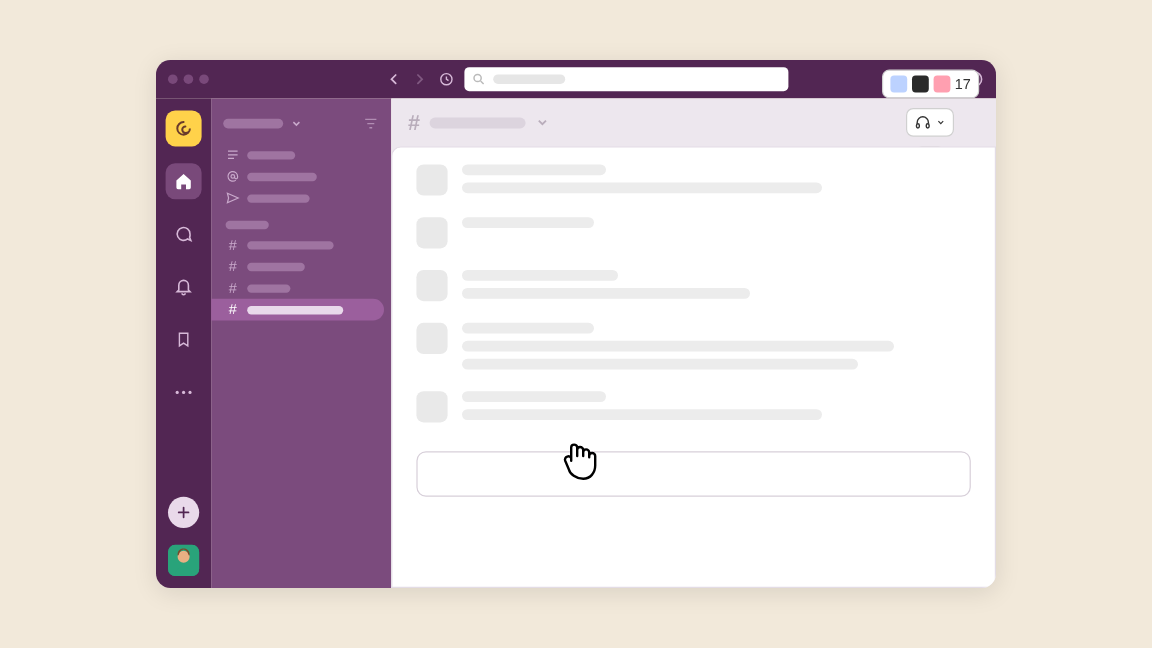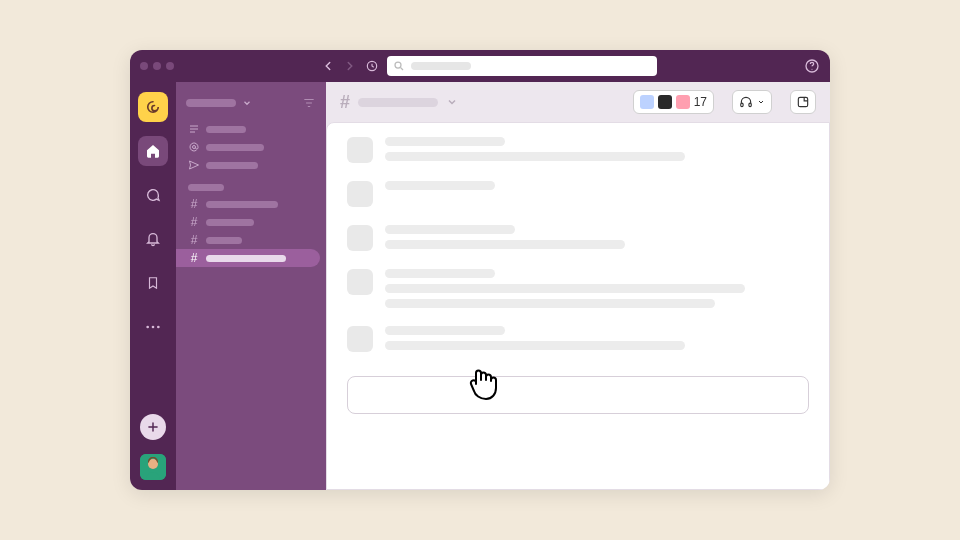--- a/index.html
+++ b/index.html
@@ -91,21 +91,21 @@
   .sb-item.sel .ico { color:#fff; }
   
   .main { flex:1; background:#ede7ee; display:flex; flex-direction:column; min-width:0;}
   .chead {
     height: 40px; display:flex; align-items:center;
     padding: 0 14px; gap:8px;
   }
   .chead .hash { color:#b9adbb; font-size:18px; font-weight:700;}
   .chead .cname { height:9px; width:80px; background:#dcd4de; border-radius:5px;}
   .chead .chev { color:#b9adbb; }
-  .chead .right { margin-left:auto; display:flex; align-items:center; gap:18px;}
+  .chead .right { margin-left:auto; display:flex; align-items:center; gap:8px;flex-direction:column;}
   .pill { height:24px; background:#fff; border:1px solid #d0d0d0; border-radius:6px; display:flex; align-items:center; padding:0 6px; gap:4px; font-size:12px; color:#333;}
   .mini-av { width:14px; height:14px; border-radius:3px; }
   .mini-av.a1{background:#bcd2ff;} .mini-av.a2{background:#2a2a2a;} .mini-av.a3{background:#ff9fb0;}
   
   .view { flex:1; background:#fff; border:1px solid #e3dce5; border-radius:8px 0 0 0; margin:0 0 0 0; padding: 14px 20px 10px; display:flex; flex-direction:column; gap:18px; overflow:hidden;}
   .msg { display:flex; gap:12px;}
   .mav { width:26px; height:26px; border-radius:6px; background:#e9e9e9; flex:0 0 26px;}
   .mlines { flex:1; display:flex; flex-direction:column; gap:6px;}
   .line { height:9px; background:#ececec; border-radius:5px;}
   .composer {

